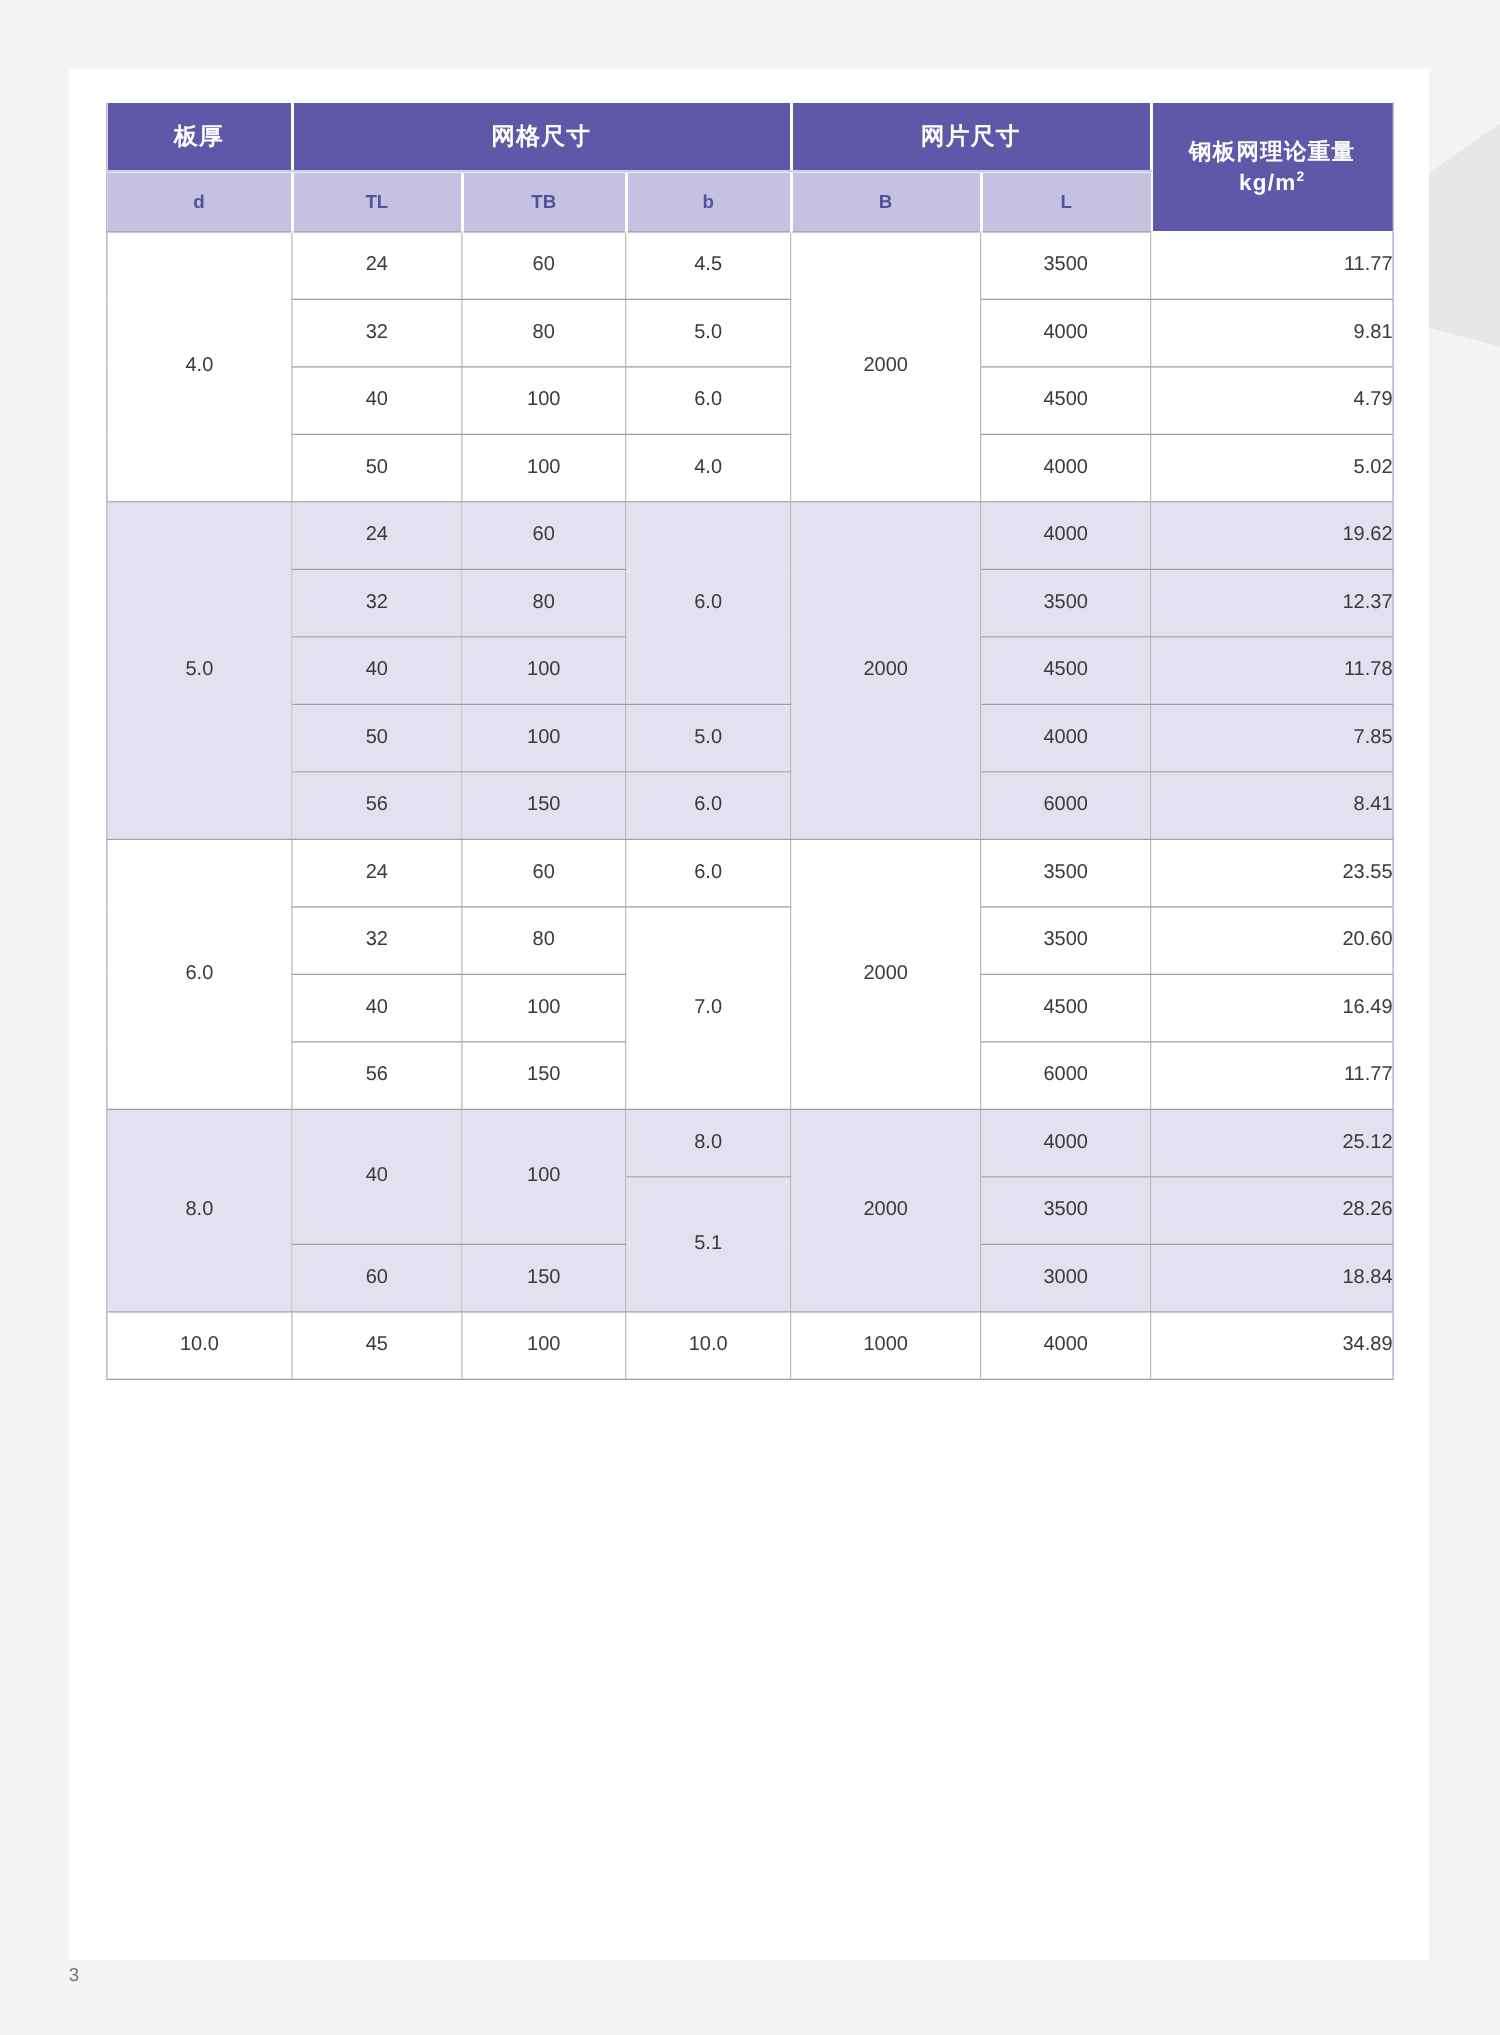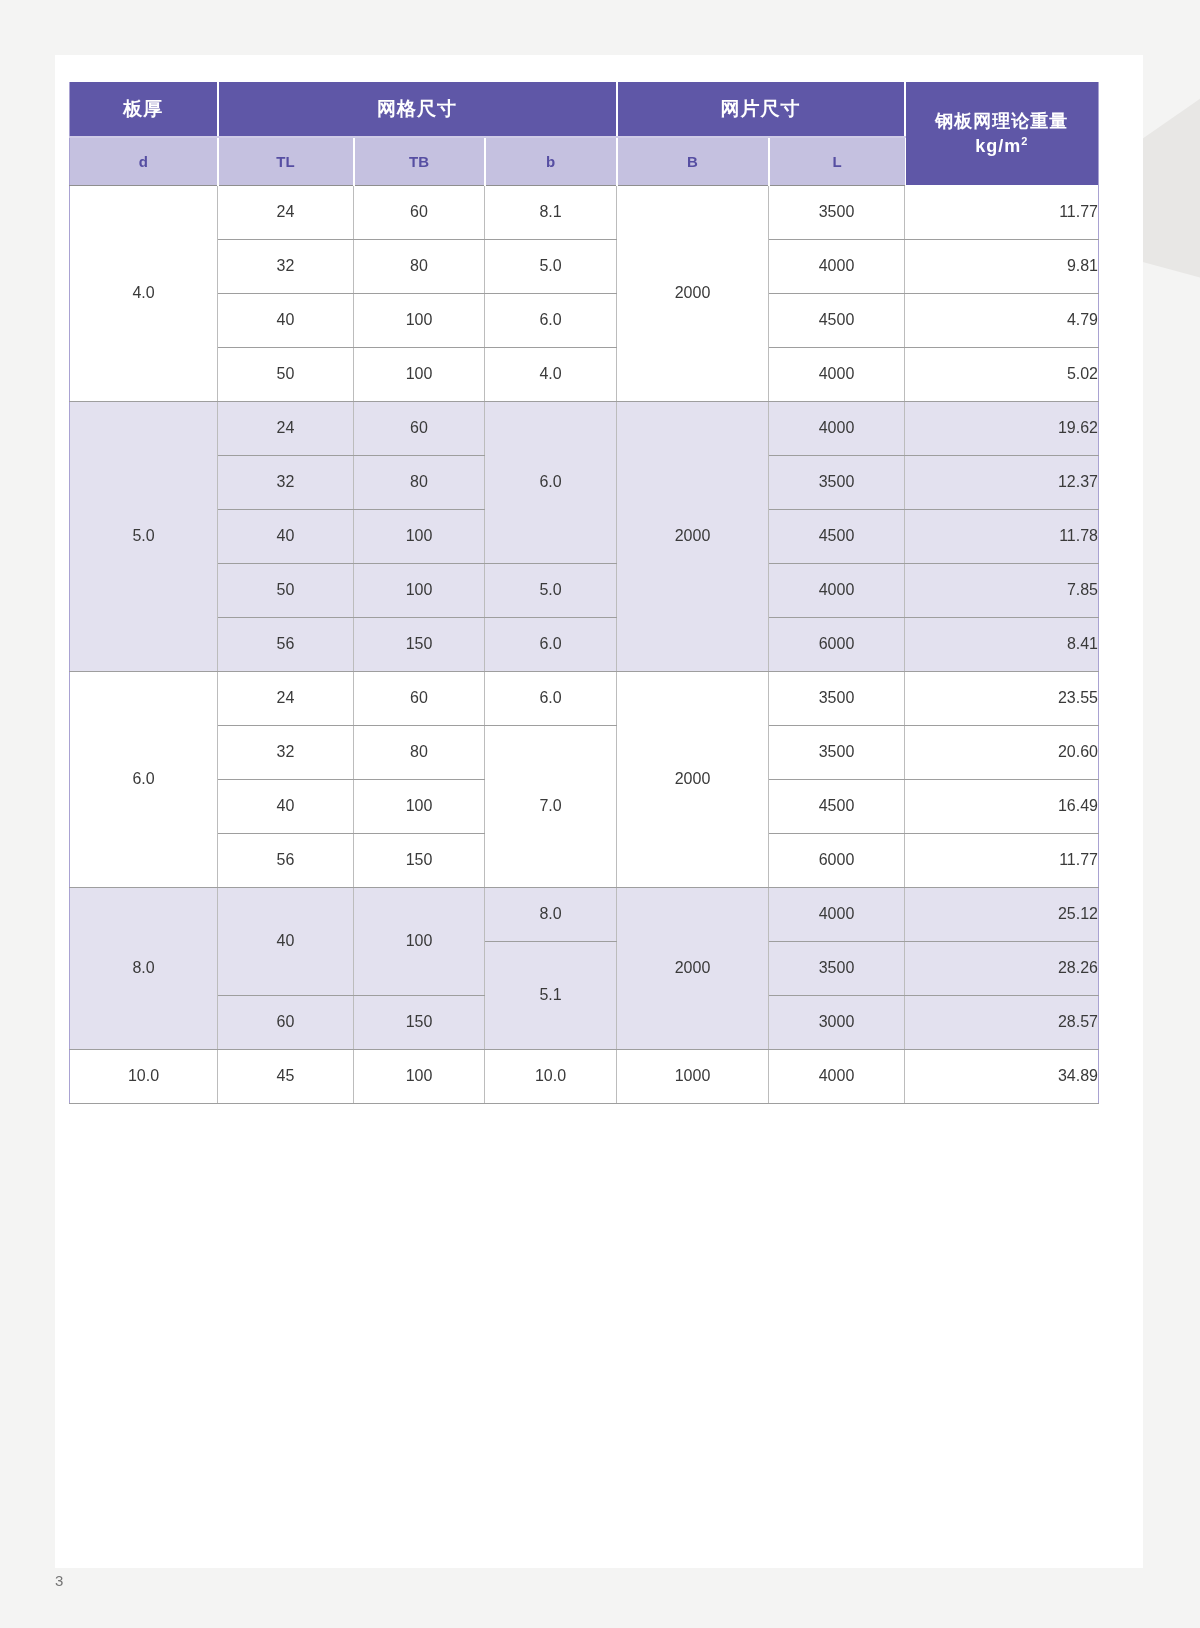--- a/index.html
+++ b/index.html
@@ -24,21 +24,21 @@
     background:#ffffff;
   }
   .page-number {
     position:absolute;
     left:55px; top:1572px;
     font-size:15px;
     color:#757575;
   }
   .spec-table {
     position:absolute;
-    left:14px; top:27px;
+    left:30px; top:27px;
     border-collapse:collapse;
     table-layout:fixed;
     width:1029px;
     border-left:1px solid #a9a2d2;
     border-right:1px solid #a9a2d2;
     border-bottom:1px solid #9e9e9e;
   }
   .spec-table th, .spec-table td {
     text-align:center;
     vertical-align:middle;
@@ -116,21 +116,21 @@
         <th class="h2">B</th>
         <th class="h2 last">L</th>
       </tr>
     </thead>
     <tbody>
 
       <tr>
         <td rowspan="4">4.0</td>
         <td>24</td>
         <td>60</td>
-        <td>8.1</td>
+        <td>4.5</td>
         <td rowspan="4">2000</td>
         <td>3500</td>
         <td>11.77</td>
       </tr>
       <tr>
         <td>32</td>
         <td>80</td>
         <td>5.0</td>
         <td>4000</td>
         <td>9.81</td>
@@ -226,21 +226,21 @@
       </tr>
       <tr class="shaded">
         <td rowspan="2">5.1</td>
         <td>3500</td>
         <td>28.26</td>
       </tr>
       <tr class="shaded">
         <td>60</td>
         <td>150</td>
         <td>3000</td>
-        <td>28.57</td>
+        <td>18.84</td>
       </tr>
 
       <tr>
         <td>10.0</td>
         <td>45</td>
         <td>100</td>
         <td>10.0</td>
         <td>1000</td>
         <td>4000</td>
         <td>34.89</td>

